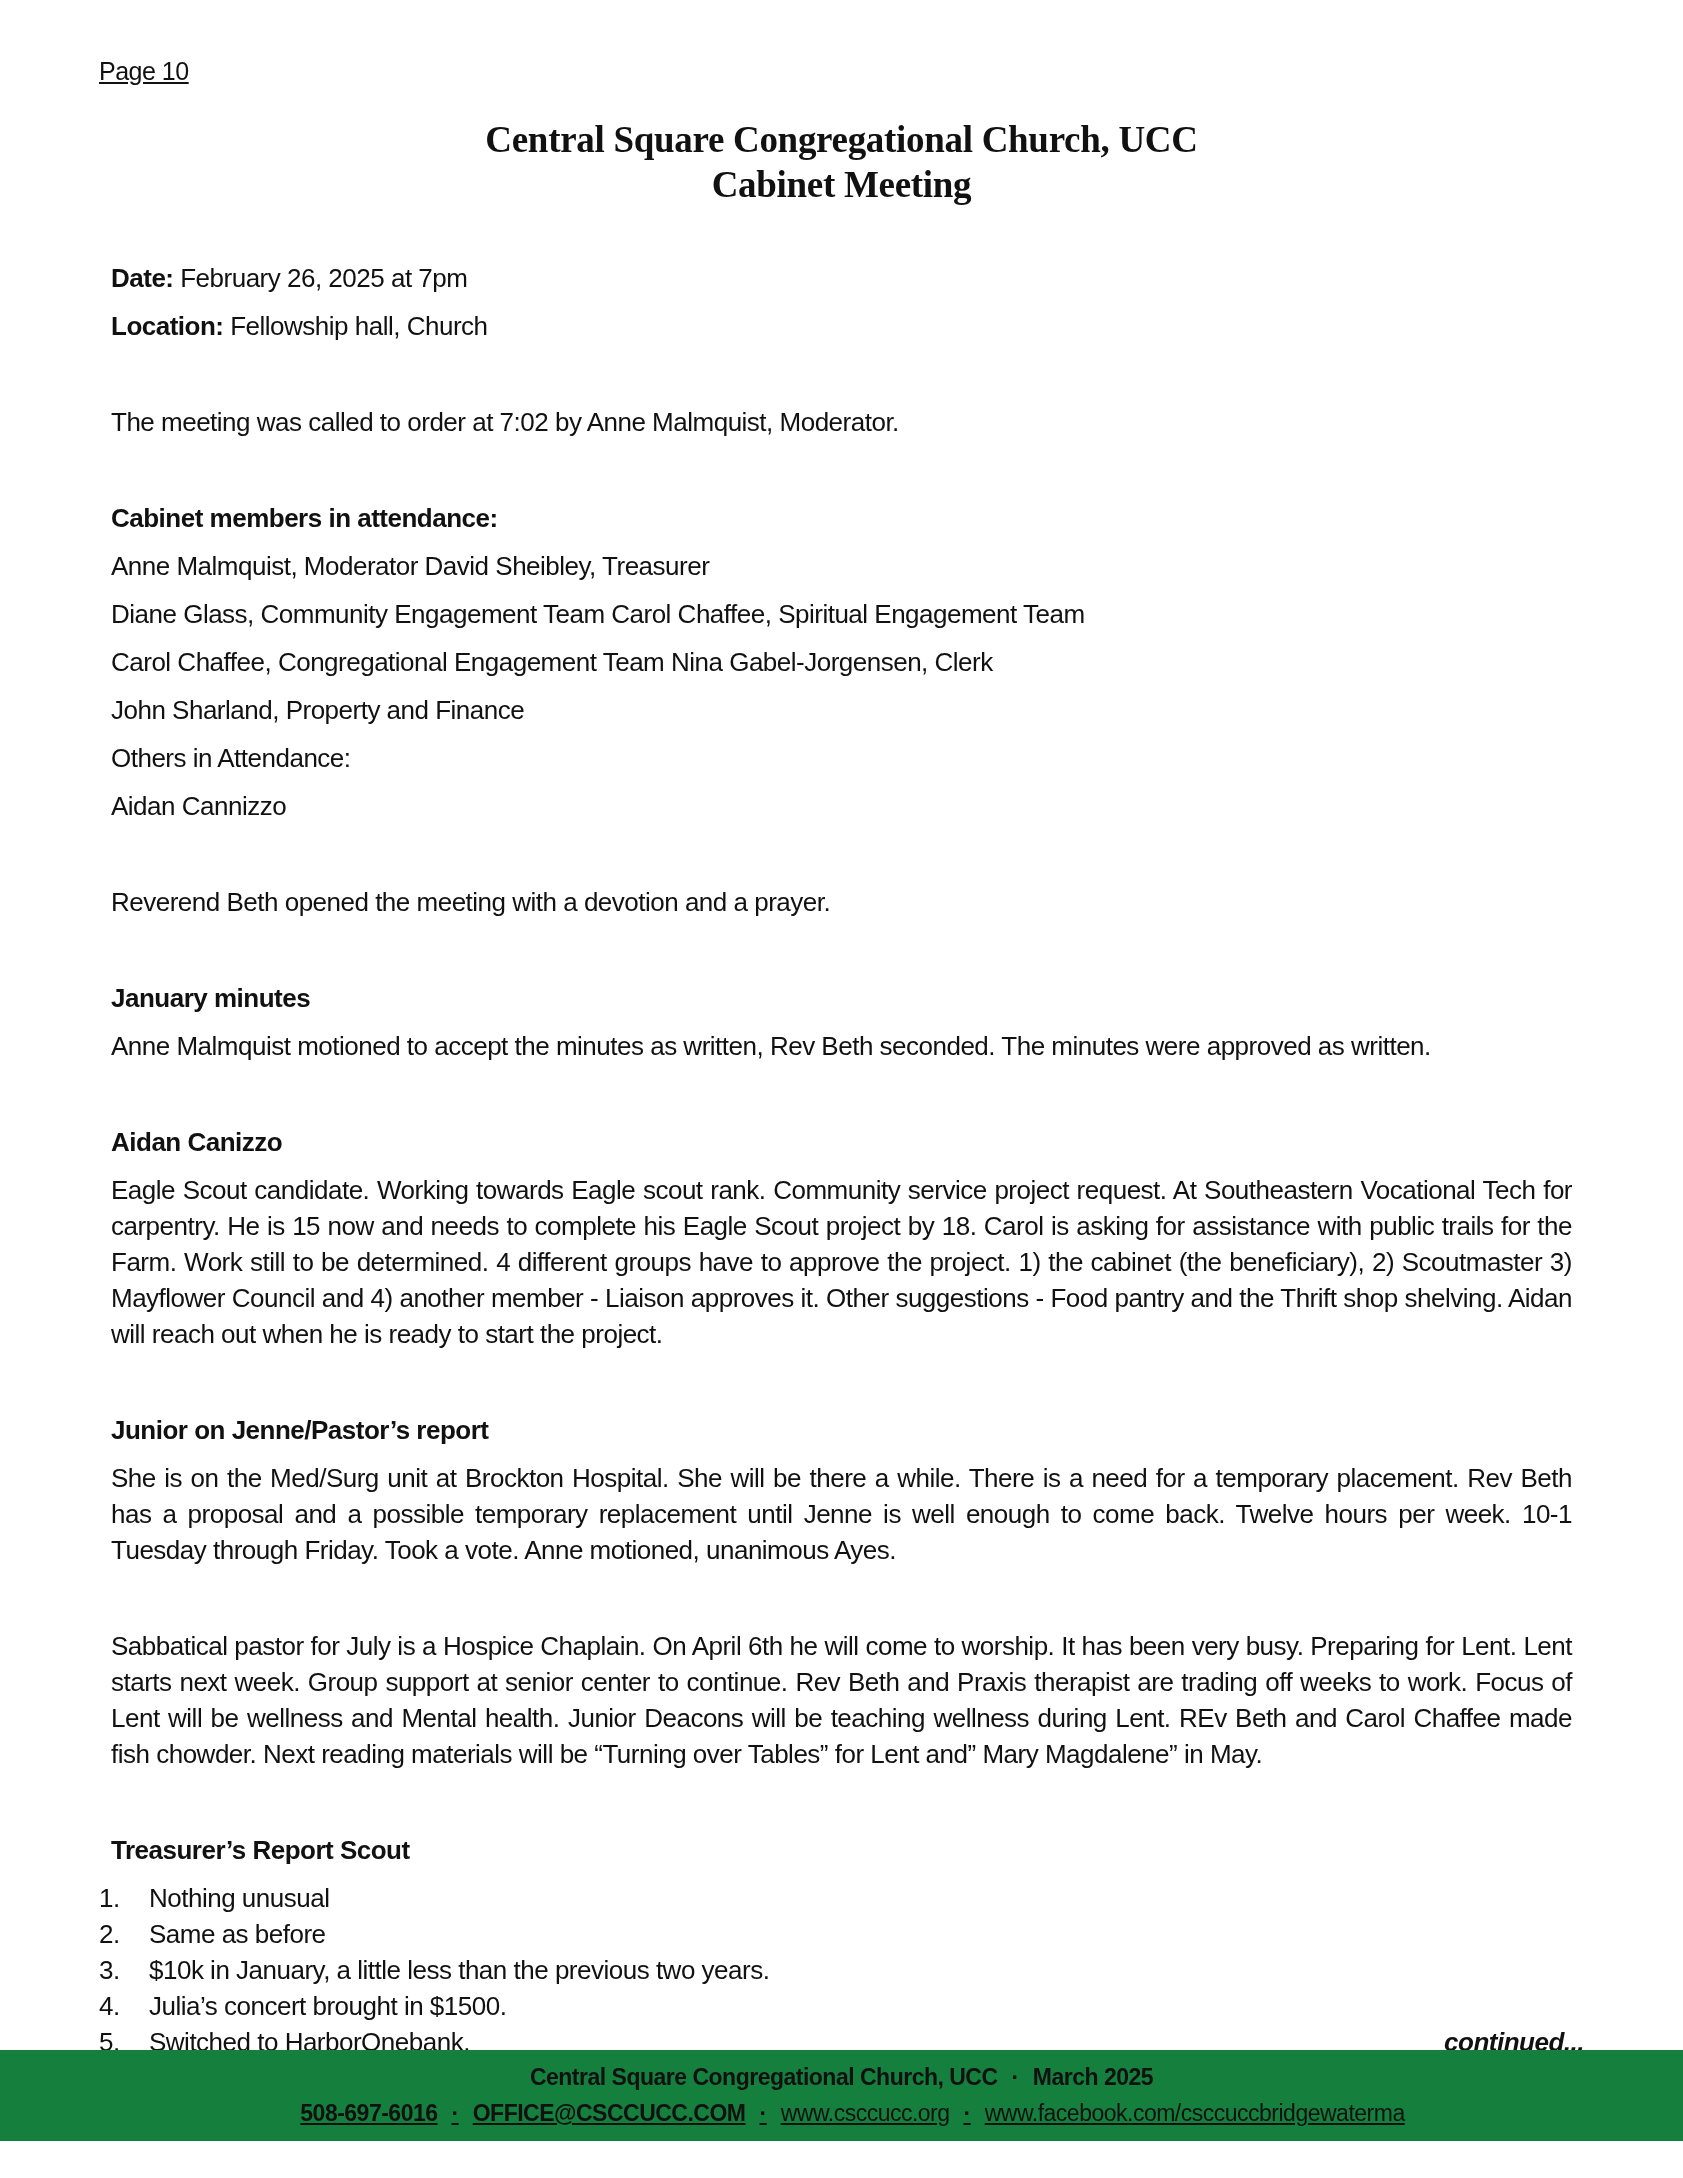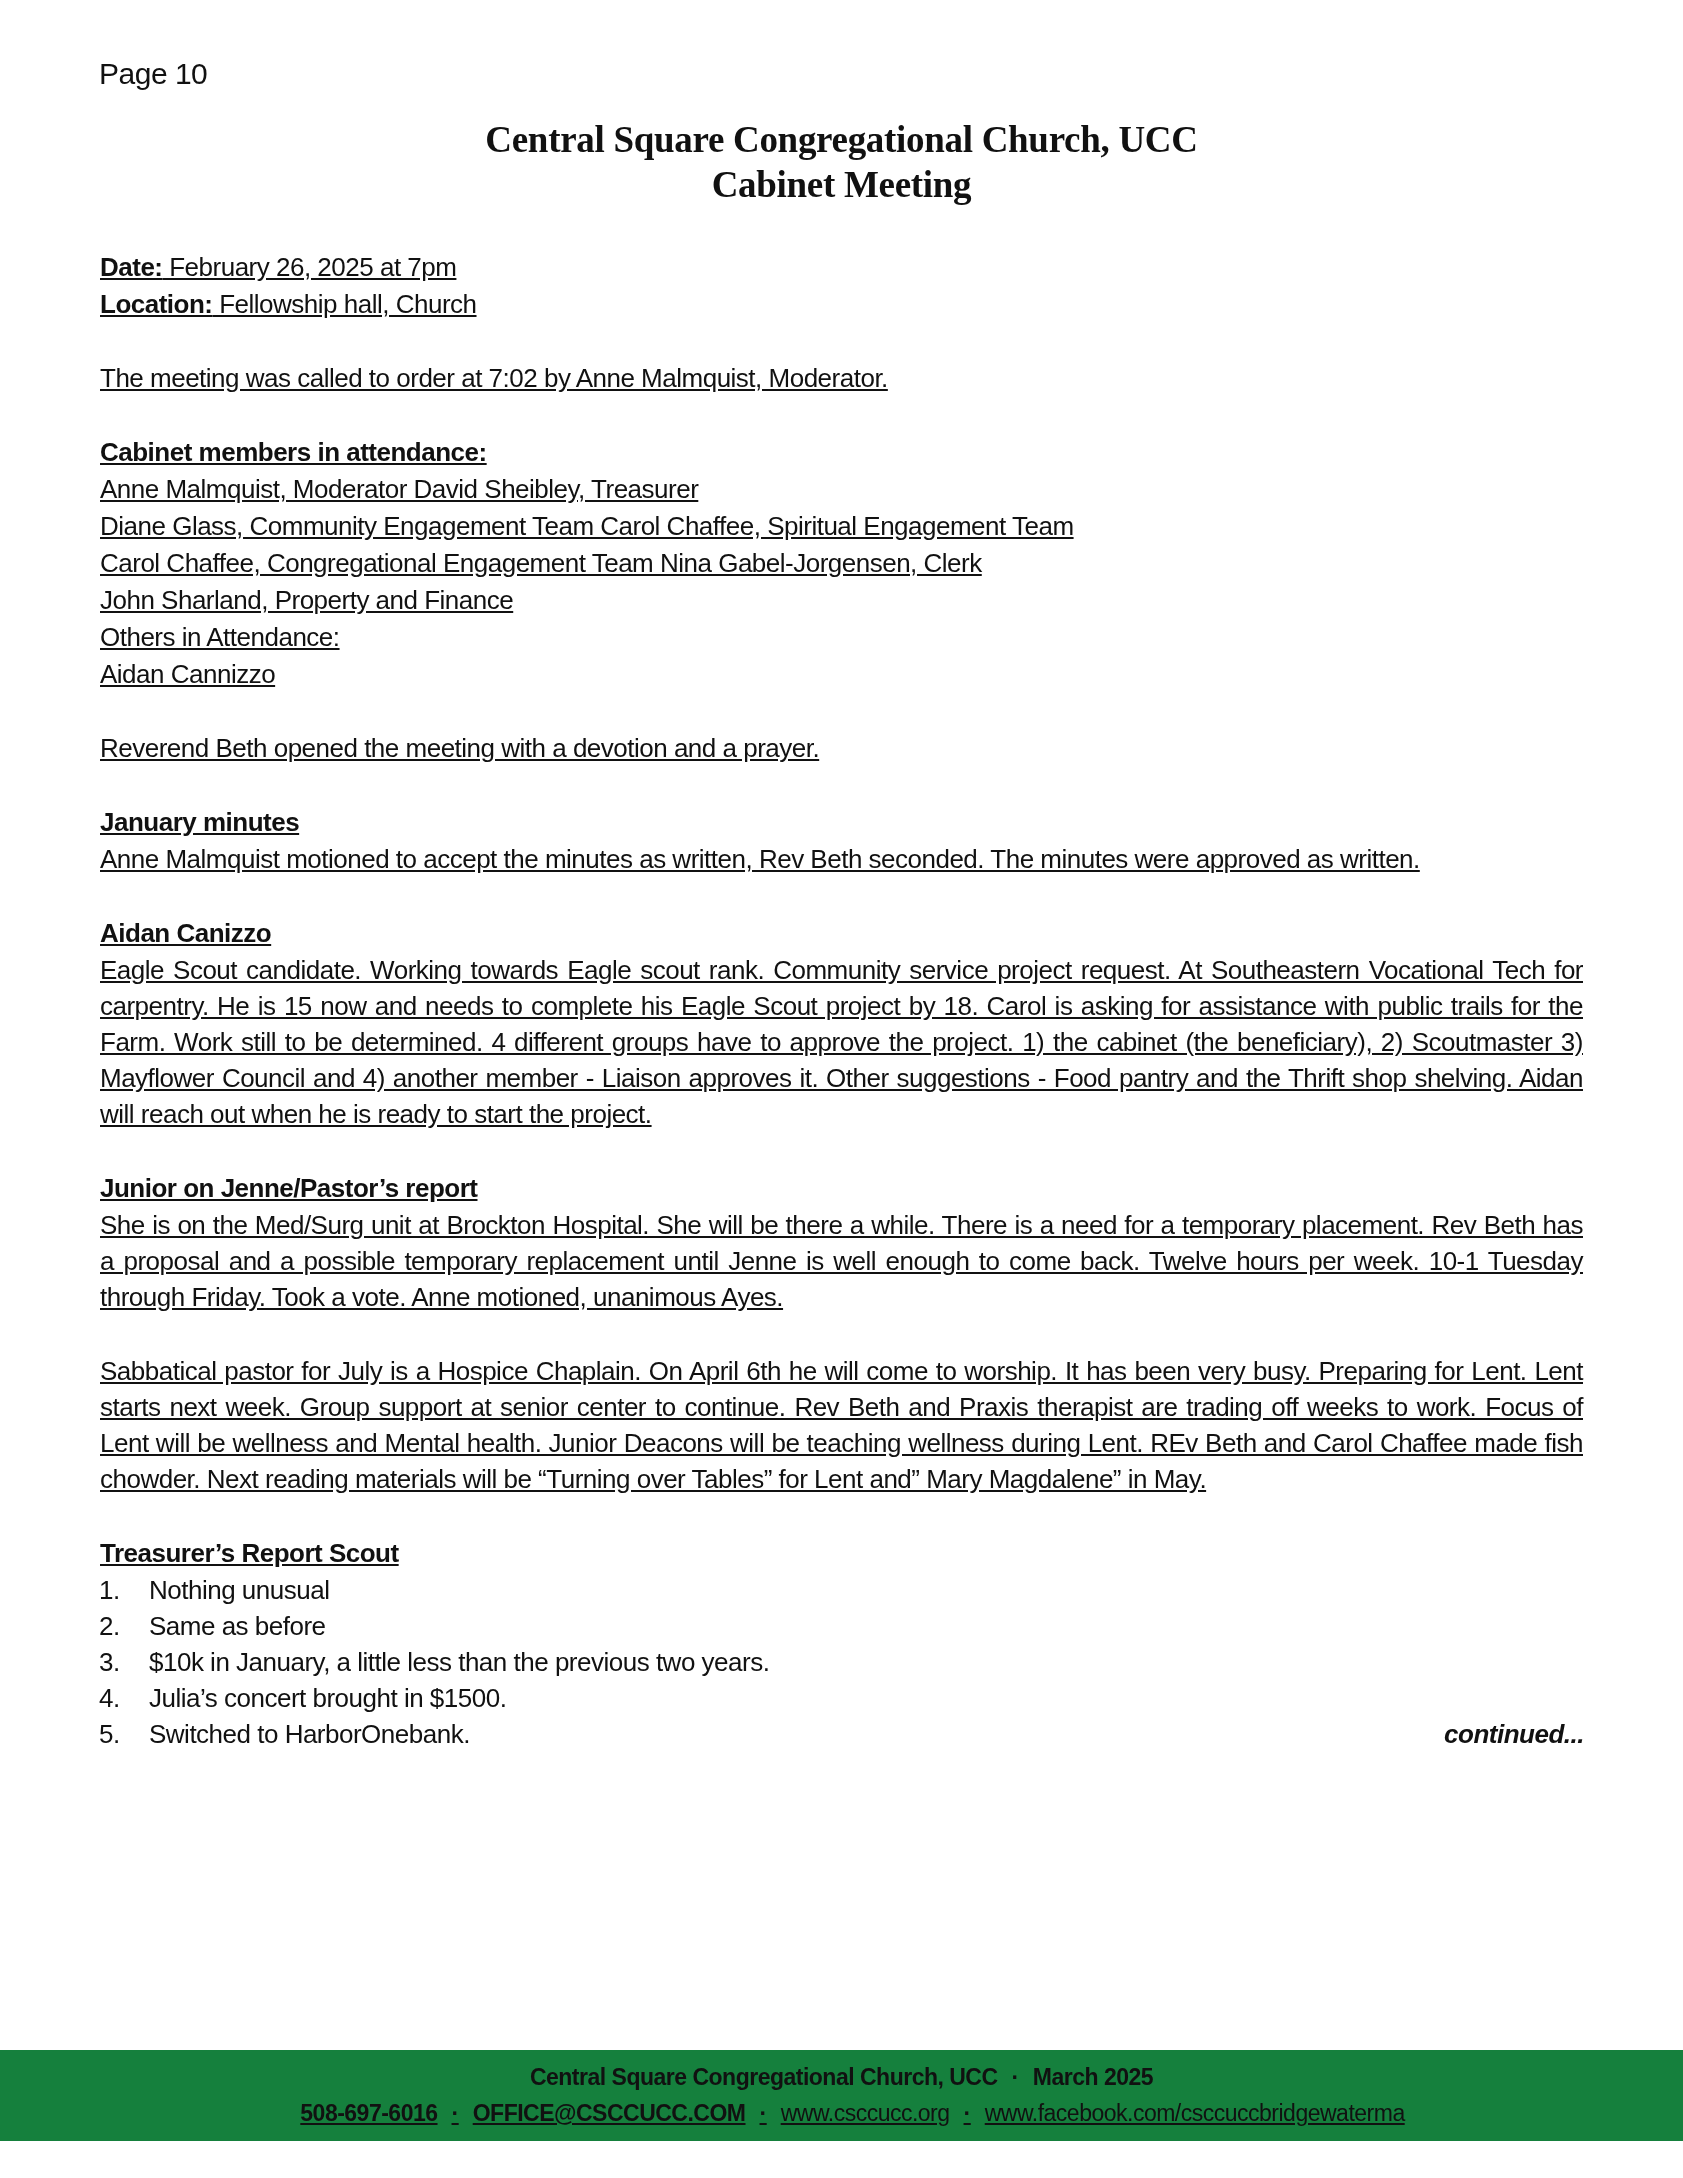--- a/index.html
+++ b/index.html
@@ -1,25 +1,25 @@
 <!DOCTYPE html>
 <html><head>
 <meta charset="utf-8">
 <style>
   html, body { margin: 0; padding: 0; }
   body {
     width: 1683px; height: 2178px; position: relative; background: #ffffff;
     font-family: "Liberation Sans", "DejaVu Sans", sans-serif; color: #111;
     overflow: hidden;
   }
-  .page-num { position: absolute; left: 99px; top: 57px; font-size: 30px; letter-spacing: -0.5px; }
+  .page-num { position: absolute; left: 99px; top: 57px; font-size: 25px; letter-spacing: -0.5px; text-decoration: underline; }
   .title-block { position: absolute; left: 0; width: 1683px; top: 117px; text-align: center;
     font-family: "Liberation Serif", "DejaVu Serif", serif; font-weight: bold; font-size: 37px; line-height: 45px; letter-spacing: -0.3px; }
   .content { position: absolute; left: 99px; top: 248px; width: 1485px; font-size: 26px; line-height: 36px; letter-spacing: -0.5px; }
-  .content p { margin: 1px; text-decoration: underline; }
+  .content p { margin: 12px; }
   .gap { height: 36px; }
   .b { font-weight: bold; }
   .just { text-align: justify; text-align-last: left; }
   ol.treas { margin: 0; padding: 0; list-style: none; }
   ol.treas li { display: flex; position: relative; }
   ol.treas .num { width: 50px; flex: none; }
   .continued { position: absolute; right: 0; top: 0; font-weight: bold; font-style: italic; }
   .footer { position: absolute; left: 0; top: 2050px; width: 1683px; height: 91px; background: #15803d;
     text-align: center; font-size: 23px; letter-spacing: -0.5px; }
   .footer .l1 { position: absolute; top: 14px; left: 0; width: 100%; font-weight: bold; }

